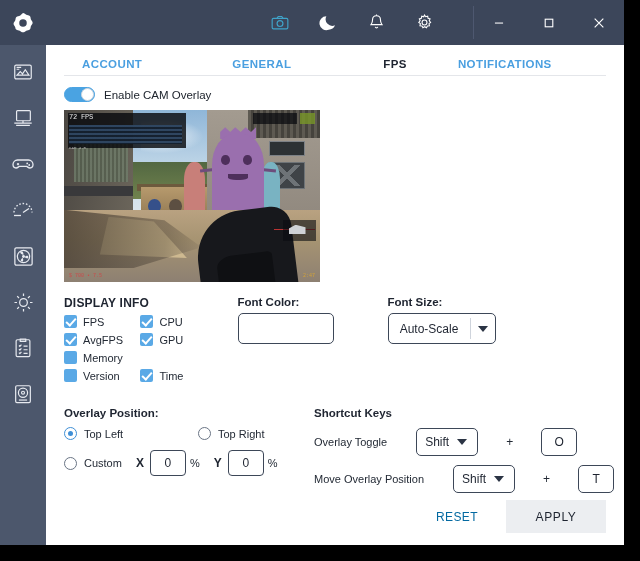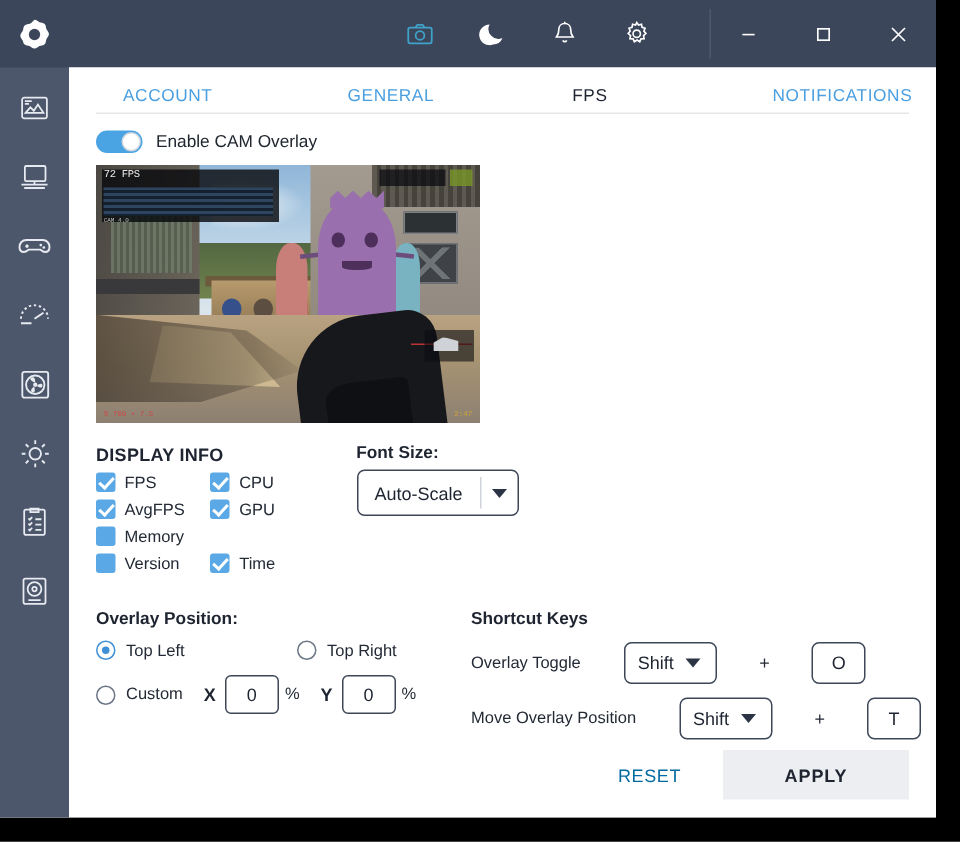--- a/index.html
+++ b/index.html
@@ -58,28 +58,28 @@
   
   .content { flex: 1; background: #ffffff; position: relative; padding: 0 18px; overflow: hidden; }
 
   .tabs {
     display: flex; align-items: center;
     height: 31px; padding-top: 8px;
     border-bottom: 1px solid #e4e6ea;
     position: relative;
   }
   .tab {
-    font-size: 11.5px; font-weight: normal; letter-spacing: 0.4px;
+    font-size: 11.5px; font-weight: bold; letter-spacing: 0.4px;
     color: #4a9fe0; cursor: pointer; white-space: nowrap;
   }
   .tab.active { color: #1e2430; }
   .tab-account { margin-left: 18px; }
   .tab-general { margin-left: 90px; }
   .tab-fps { margin-left: 92px; }
-  .tab-notif { margin-left: 110px; }
+  .tab-notif { margin-left: 51px; }
 
   
   .toggle-row { display: flex; align-items: center; gap: 9px; margin-top: 11px; }
   .switch {
     width: 31px; height: 15px; border-radius: 8px;
     background: #4aa3e2; position: relative; cursor: pointer; flex: none;
     border: 1px solid #4aa3e2;
   }
   .switch .knob {
     position: absolute; right: 0px; top: 0px;
@@ -182,23 +182,23 @@
   
   .footer {
     position: absolute; right: 18px; bottom: 12px;
     display: flex; align-items: center; gap: 18px;
   }
   .reset-btn {
     font-size: 12px; font-weight: normal; letter-spacing: .4px;
     color: #0369a1; cursor: pointer; padding: 6px 10px;
   }
   .apply-btn {
-    width: 124px; height: 33px; background: #eceef1;
+    width: 100px; height: 33px; background: #eceef1;
     display: flex; align-items: center; justify-content: center;
-    font-size: 12px; font-weight: bold; letter-spacing: .6px;
+    font-size: 12px; font-weight: normal; letter-spacing: .6px;
     color: #1e2430; cursor: pointer;
   }
 
   
   .sky { position:absolute; left:26%; top:0; width:36%; height:62%;
          background: linear-gradient(#8fb6d8, #cfe0ec 70%, #dfe7ec); }
   .sky-clouds { position:absolute; left:30%; top:4%; width:26%; height:22%;
          background: radial-gradient(ellipse at 30% 50%, rgba(255,255,255,.85), rgba(255,255,255,0) 65%); }
   .trees { position:absolute; left:26%; top:30%; width:36%; height:22%;
          background: linear-gradient(#4d6239, #6b7d45); opacity:.95;}
@@ -500,20 +500,24 @@
                 <div class="cb-label"></div>
               </div>
               <div class="cb-row">
                 <div class="cbox checked"></div>
                 <div class="cb-label">Time</div>
               </div>
             </div>
           </div>
         </div>
 
+        <div class="fcolor-block">
+          <div class="label-bold">Font Color:</div>
+          <div class="txtbox" title=""></div>
+        </div>
 
         <div class="fsize-block">
           <div class="label-bold">Font Size:</div>
           <div class="selbox" style="width:108px">
             <div class="sel-val">Auto-Scale</div>
             <div class="sel-div"></div>
             <div class="sel-arrow">
               <div class="caret"></div>
             </div>
           </div>

